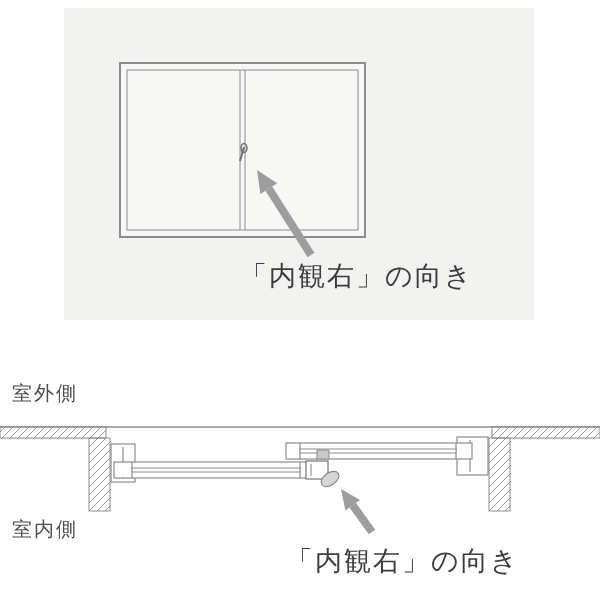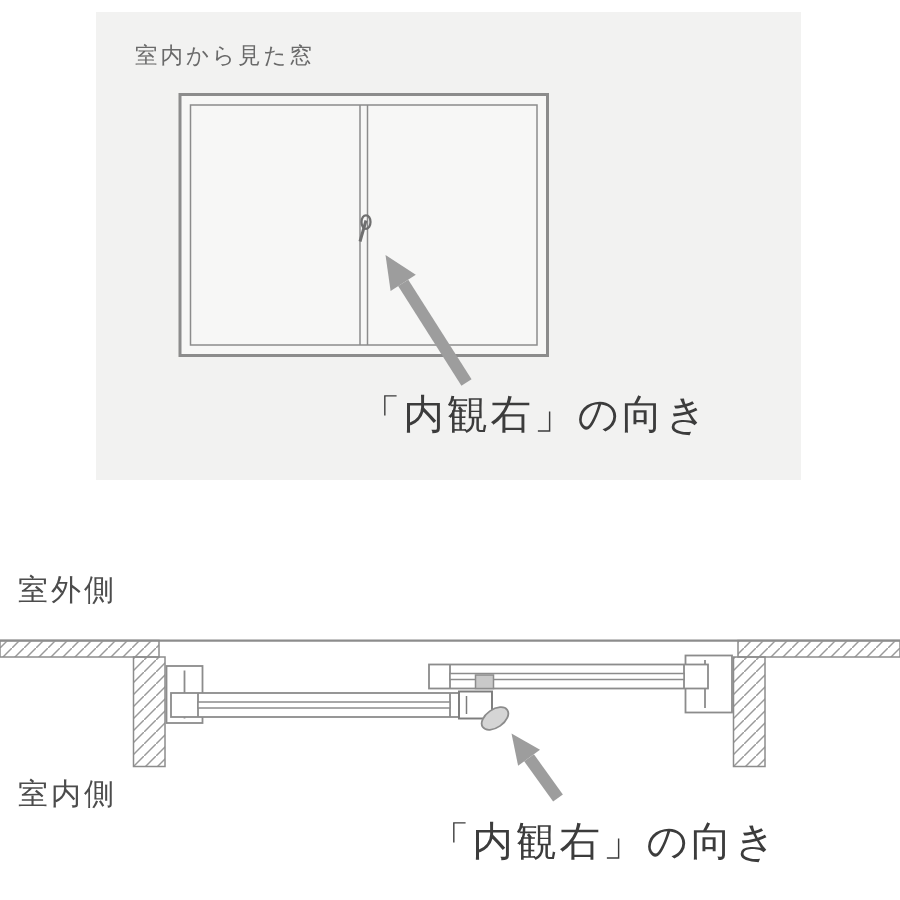--- a/index.html
+++ b/index.html
@@ -60,21 +60,20 @@
   svg { display: block; }
   .abs { position: absolute; left: 0; top: 0; }
 </style>
 </head>
 <body>
 
 <div class="canvas">
 
   <div class="top-panel">
 
-    <div class="panel-title">室内から見た窓</div>
 
     <svg class="abs" width="470" height="312" viewBox="0 0 470 312">
 
       <g stroke="#8c8c8c" fill="none">
         <rect x="56" y="55" width="245" height="174" stroke-width="2" fill="#f7f7f6"></rect>
         <rect x="63" y="62" width="231" height="160" stroke-width="1"></rect>
 
         <line x1="176" y1="62" x2="176" y2="222" stroke-width="1"></line>
         <line x1="181" y1="62" x2="181" y2="222" stroke-width="1"></line>
       </g>

